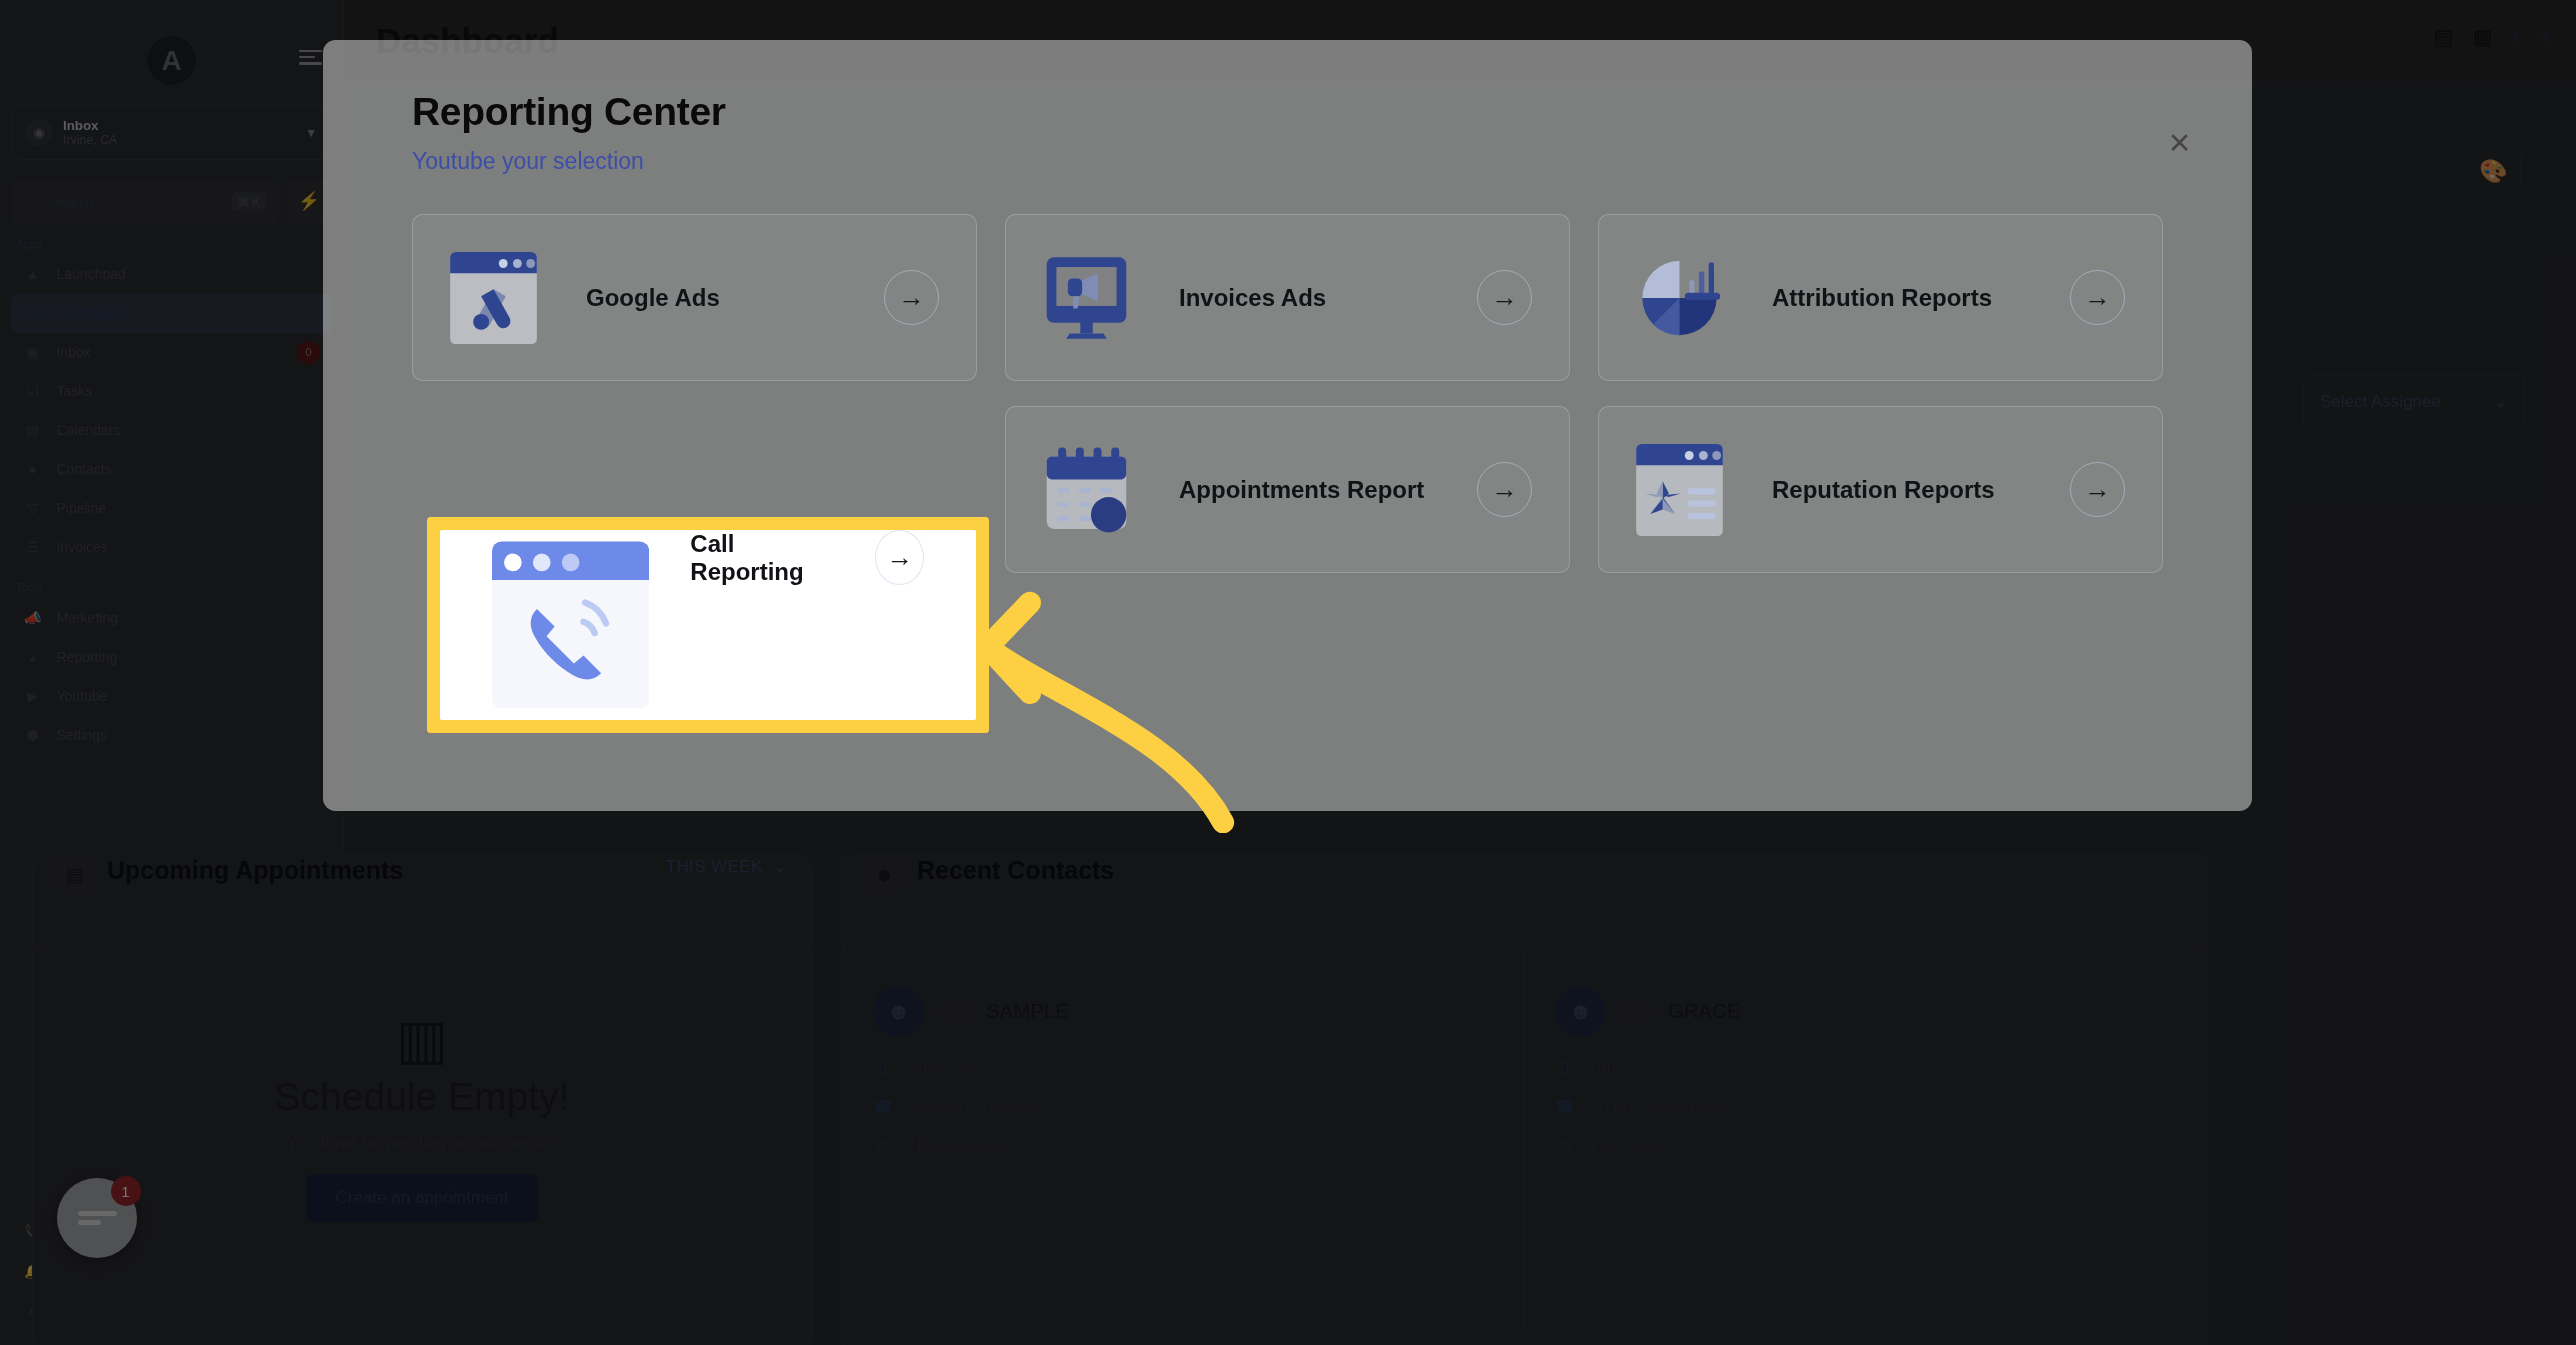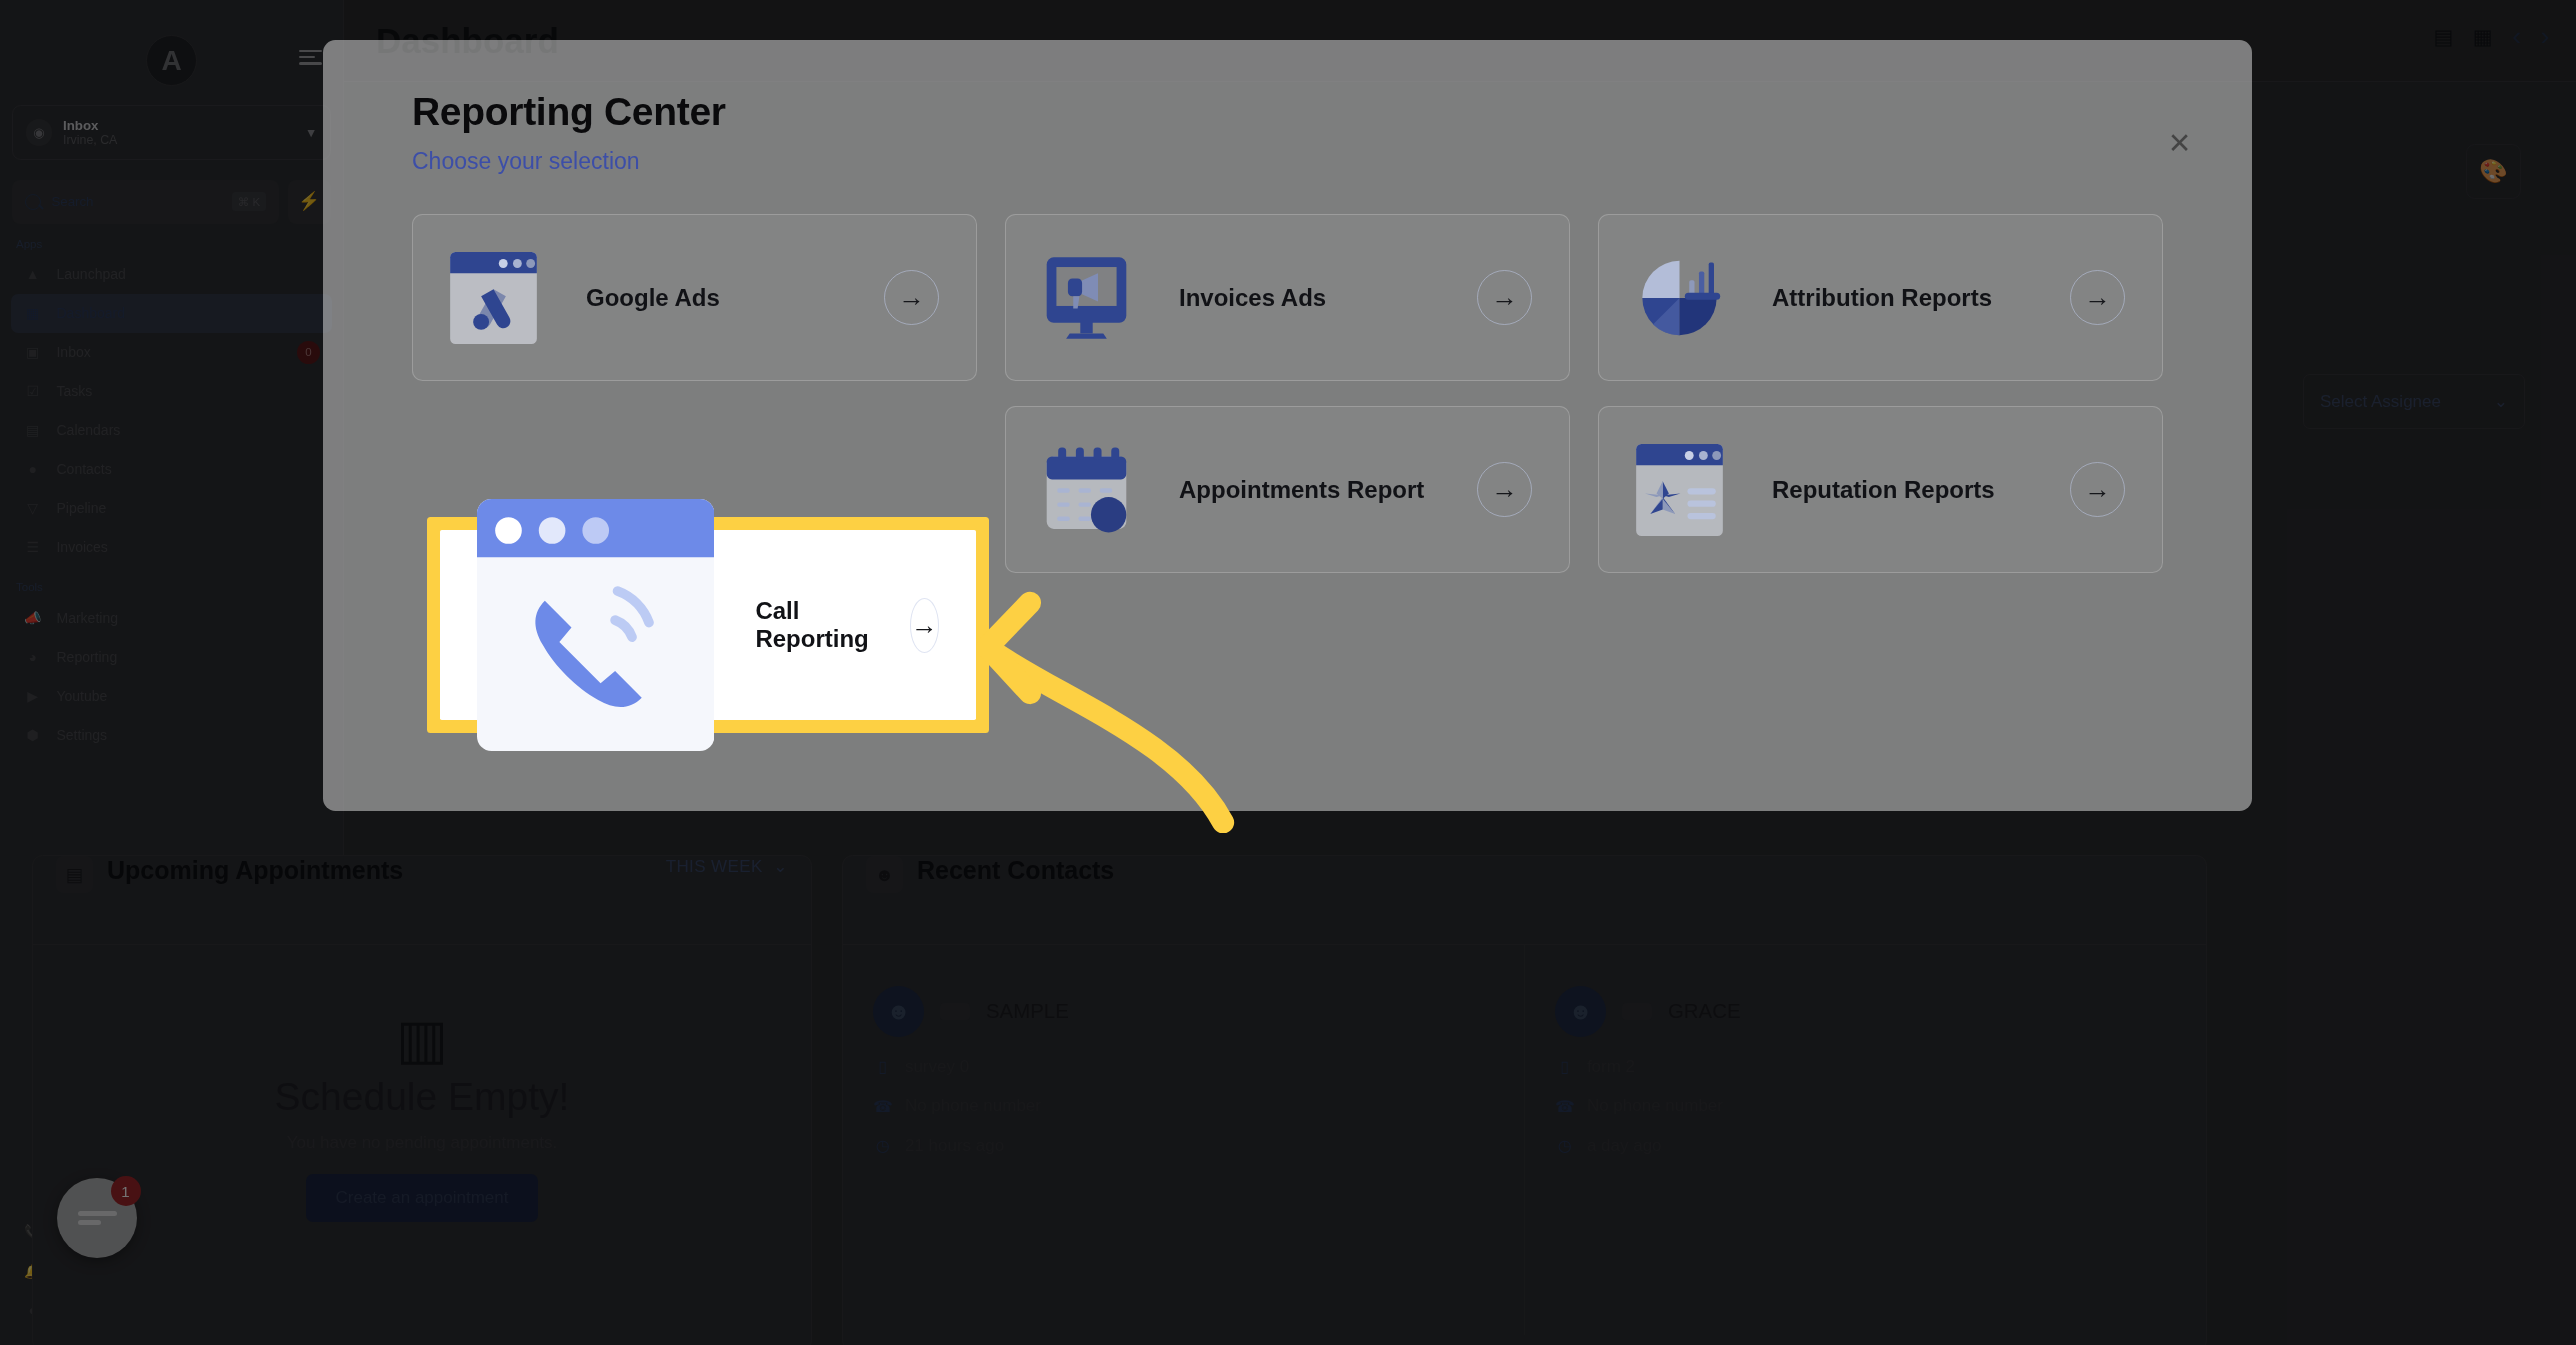--- a/index.html
+++ b/index.html
@@ -185,21 +185,21 @@
   }
 
   
   .highlight-wrap {
     position:absolute; left: 427px; top: 517px; width: 562px; height: 216px;
     border: 13.3px solid #fdd043; border-radius: 3.5px; background:#fdd043;
     z-index: 30;
   }
   .highlight-inner {
     width:100%; height:100%; background:#ffffff; border-radius:1.8px;
-    display:flex; align-items:center; padding: 0 37px; gap: 41px;
+    display:flex; padding: 0 52px; gap: 41px;
   }
   .highlight-inner .rlabel { color:#111216; font-size:24px; font-weight:700; }
   .highlight-inner .goarrow {
     margin-left:auto; width: 55px; height: 55px; border-radius:50%;
     border:1.3px solid #dfe4f2; display:flex; align-items:center; justify-content:center;
     color:#15161a; font-size:26.6px;
   }
 
   .arrow-svg { position:absolute; left: 966px; top: 585px; width: 337px; height: 248px; z-index: 31; pointer-events:none;}
 </style>
@@ -420,21 +420,21 @@
         </div>
       <div class="chat-badge">1</div>
     </div>
   </div>
 
   <div class="dim"></div>
 
   <div class="modal">
     <div class="modal-close">×</div>
     <div class="modal-title">Reporting Center</div>
-    <div class="modal-sub">Choose your selection</div>
+    <div class="modal-sub">Youtube your selection</div>
 
 
     <div class="cards">
 
       <div class="rcard">
         <svg class="thumb" viewBox="0 0 98 104">
           <rect x="0" y="0" width="98" height="104" rx="6" fill="#e9edf7" opacity=".55"></rect>
           <path d="M0 6a6 6 0 0 1 6-6h86a6 6 0 0 1 6 6v18H0z" fill="#2f4590"></path>
           <circle cx="60" cy="13" r="5" fill="#c8d0e6"></circle>
             <circle cx="76" cy="13" r="5" fill="#a8b3d0"></circle>

